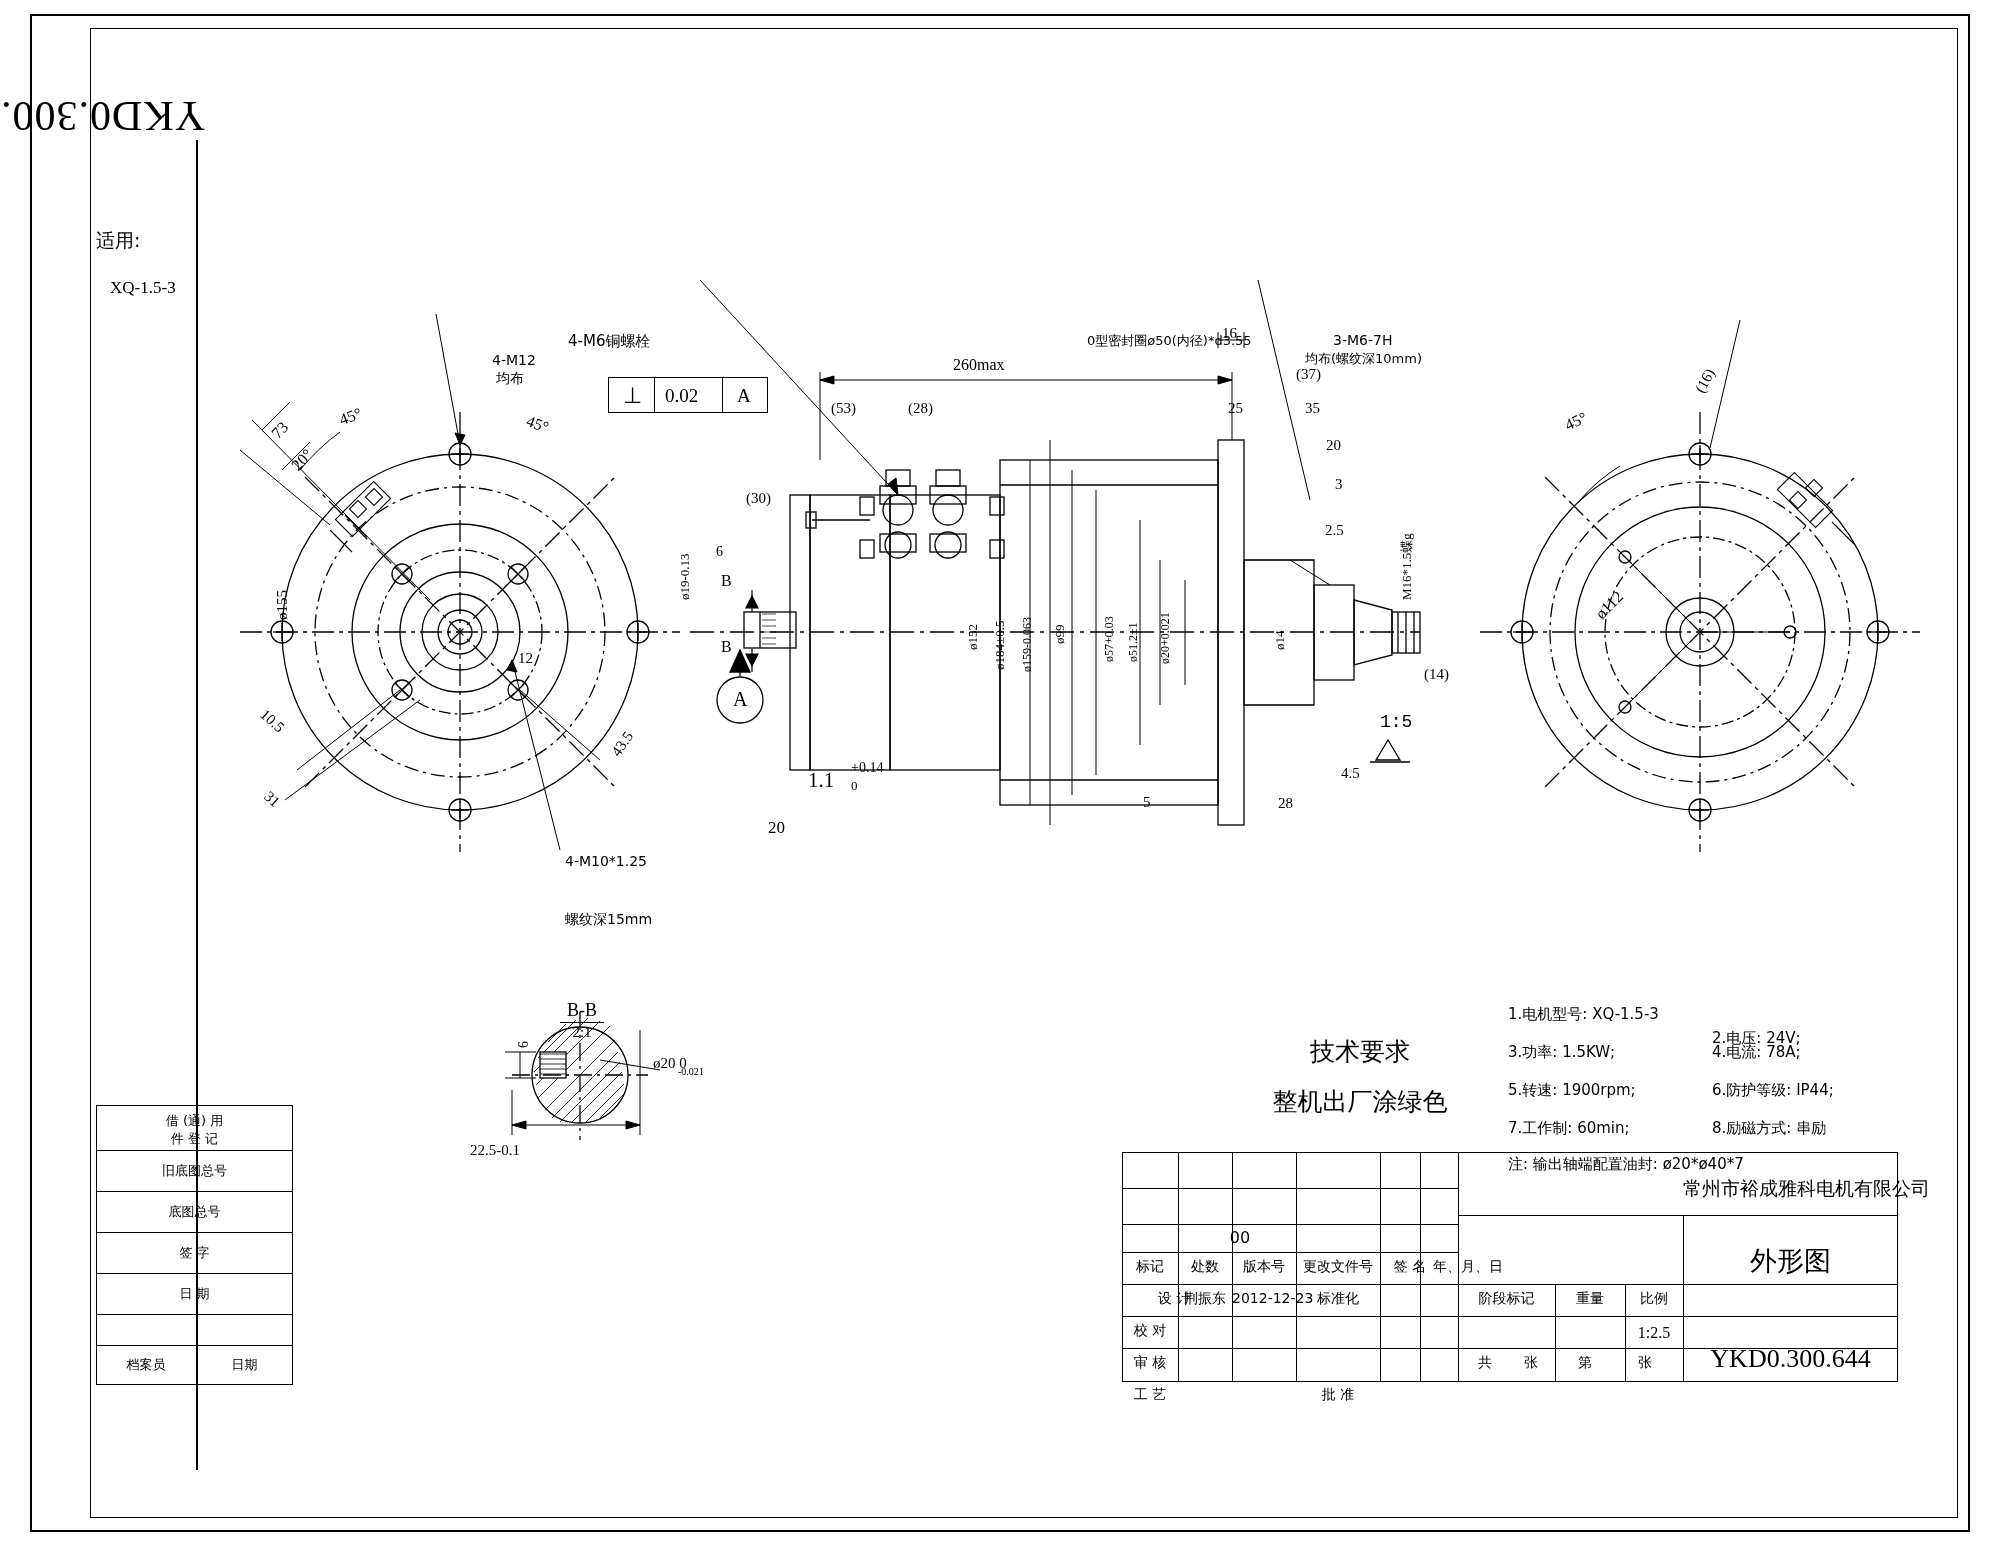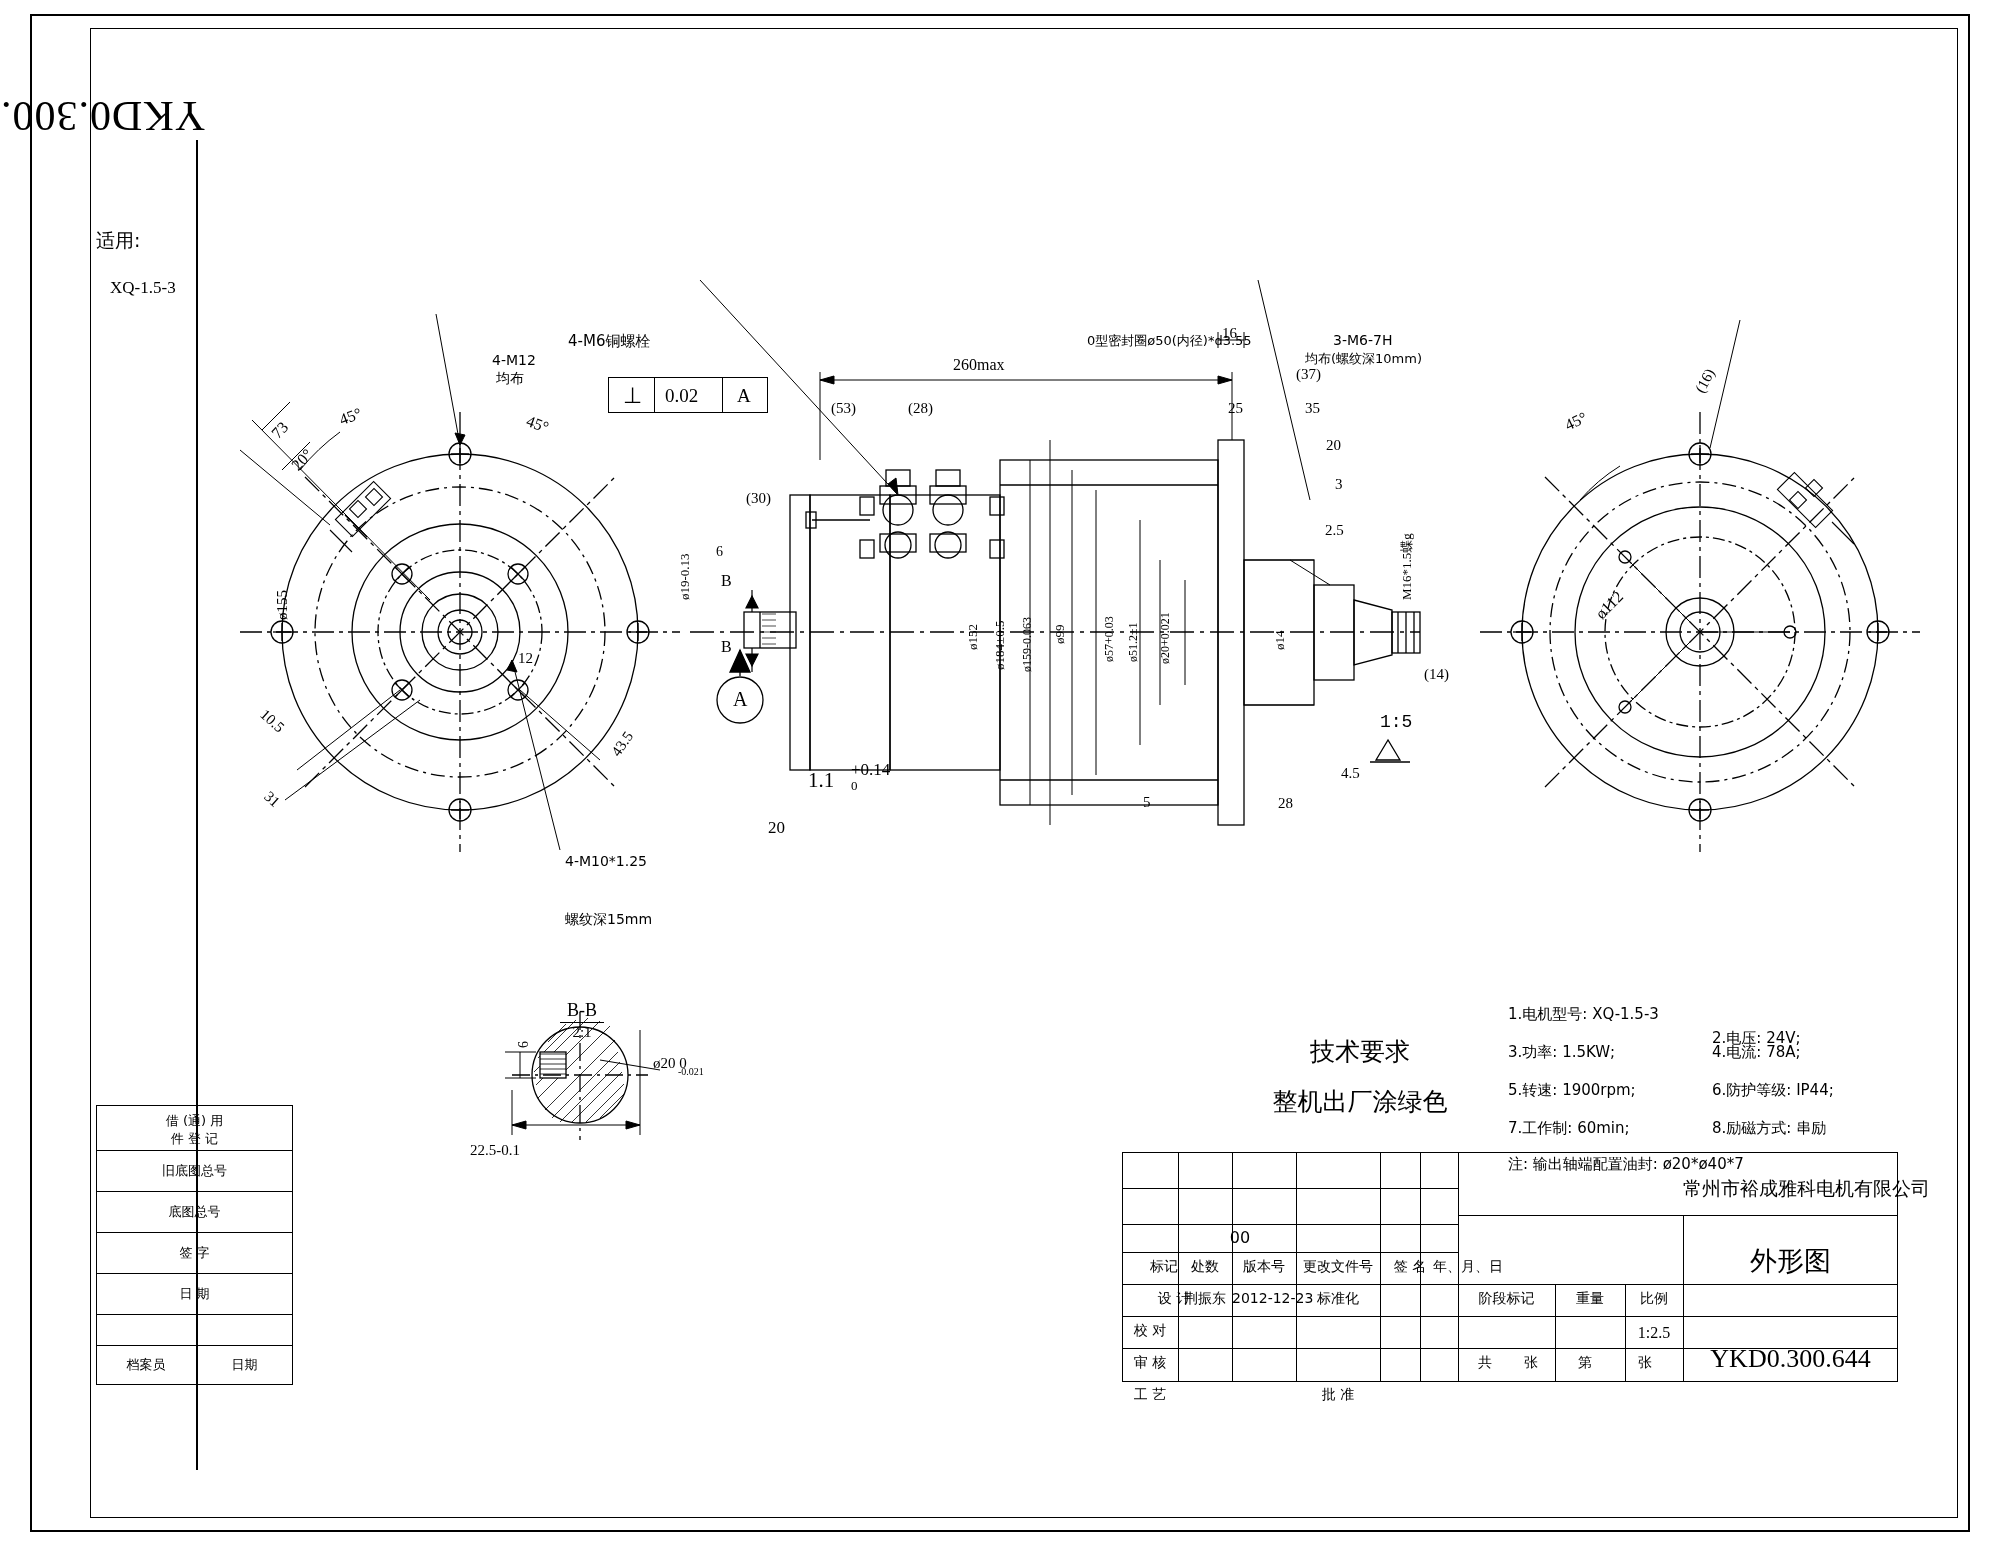--- a/index.html
+++ b/index.html
@@ -331,21 +331,21 @@
   <div class="txt" style="left:965px;top:650px;font-size:13px;transform:rotate(-90deg);transform-origin:left top;">ø152</div>
   <div class="txt" style="left:992px;top:670px;font-size:13px;transform:rotate(-90deg);transform-origin:left top;">ø184±0.5</div>
   <div class="txt" style="left:1020px;top:672px;font-size:12px;transform:rotate(-90deg);transform-origin:left top;">ø159-0.063</div>
   <div class="txt" style="left:1052px;top:644px;font-size:13px;transform:rotate(-90deg);transform-origin:left top;">ø99</div>
   <div class="txt" style="left:1102px;top:662px;font-size:12px;transform:rotate(-90deg);transform-origin:left top;">ø57+0.03</div>
   <div class="txt" style="left:1126px;top:662px;font-size:12px;transform:rotate(-90deg);transform-origin:left top;">ø51.2±1</div>
   <div class="txt" style="left:1158px;top:664px;font-size:12px;transform:rotate(-90deg);transform-origin:left top;">ø20+0.021</div>
   <div class="txt" style="left:1424px;top:666px;font-size:15px;">(14)</div>
   <div class="txt" style="left:1380px;top:712px;font-size:18px;font-family:Liberation Mono, monospace;">1:5</div>
   <div class="txt" style="left:808px;top:768px;font-size:21px;">1.1</div>
-  <div class="txt" style="left:851px;top:760px;font-size:17px;">+0.14</div>
+  <div class="txt" style="left:851px;top:760px;font-size:14px;">+0.14</div>
   <div class="txt" style="left:851px;top:778px;font-size:13px;">0</div>
   <div class="txt" style="left:768px;top:818px;font-size:17px;">20</div>
   <div class="txt" style="left:1143px;top:794px;font-size:15px;">5</div>
   <div class="txt" style="left:1278px;top:795px;font-size:15px;">28</div>
   <div class="txt" style="left:1341px;top:765px;font-size:15px;">4.5</div>
   <div class="txt" style="left:721px;top:572px;font-size:16px;">B</div>
   <div class="txt" style="left:721px;top:638px;font-size:16px;">B</div>
   <div class="txt" style="left:733px;top:688px;font-size:20px;">A</div>
 
   <div class="txt" style="left:1562px;top:418px;font-size:16px;transform:rotate(-25deg);transform-origin:left top;">45°</div>
@@ -409,21 +409,21 @@
   <div class="ln" style="left:1296px;top:1152px;width:1px;height:230px;"></div>
   <div class="ln" style="left:1380px;top:1152px;width:1px;height:230px;"></div>
   <div class="ln" style="left:1420px;top:1152px;width:1px;height:230px;"></div>
   <div class="ln" style="left:1458px;top:1152px;width:1px;height:230px;"></div>
   <div class="ln" style="left:1555px;top:1284px;width:1px;height:98px;"></div>
   <div class="ln" style="left:1625px;top:1284px;width:1px;height:98px;"></div>
   <div class="ln" style="left:1683px;top:1215px;width:1px;height:167px;"></div>
 
   <div class="txt cn ctr" style="left:1205px;top:1228px;font-size:16px;width:70px;">00</div>
 
-  <div class="txt cn ctr" style="left:1122px;top:1258px;font-size:14px;width:56px;text-align:right;">标记</div>
+  <div class="txt cn ctr" style="left:1122px;top:1258px;font-size:14px;width:56px;">标记</div>
   <div class="txt cn ctr" style="left:1178px;top:1258px;font-size:14px;width:54px;">处数</div>
   <div class="txt cn ctr" style="left:1232px;top:1258px;font-size:14px;width:64px;">版本号</div>
   <div class="txt cn ctr" style="left:1296px;top:1258px;font-size:14px;width:84px;">更改文件号</div>
   <div class="txt cn ctr" style="left:1378px;top:1258px;font-size:14px;width:64px;">签 名</div>
   <div class="txt cn ctr" style="left:1420px;top:1258px;font-size:14px;width:96px;">年、月、日</div>
 
   <div class="txt cn ctr" style="left:1122px;top:1290px;font-size:14px;width:56px;padding-left:24px;">设 计</div>
   <div class="txt cn ctr" style="left:1178px;top:1290px;font-size:14px;width:54px;">荆振东</div>
   <div class="txt cn ctr" style="left:1232px;top:1290px;font-size:14px;width:64px;">2012-12-23</div>
   <div class="txt cn ctr" style="left:1296px;top:1290px;font-size:14px;width:84px;">标准化</div>

